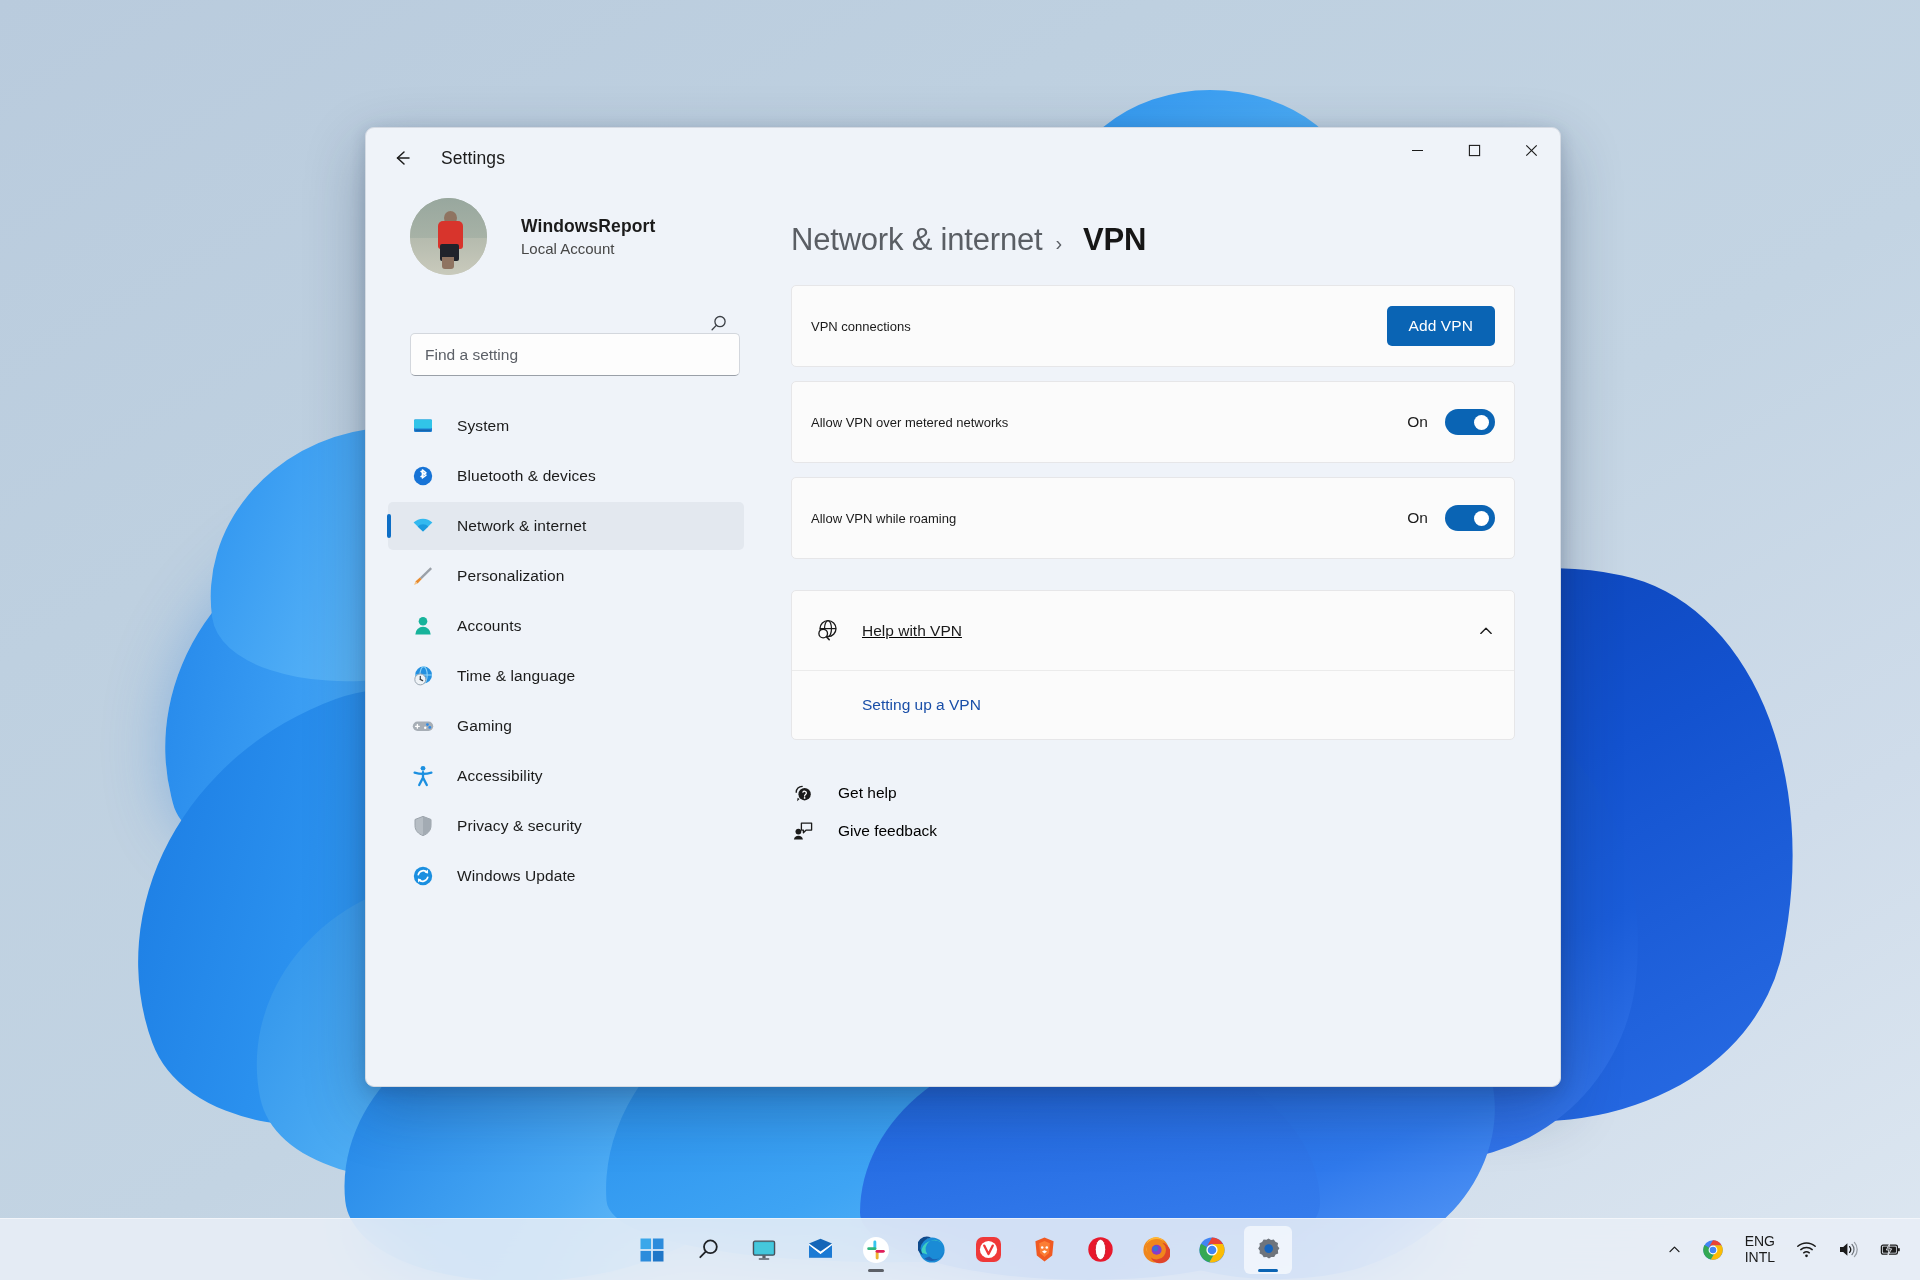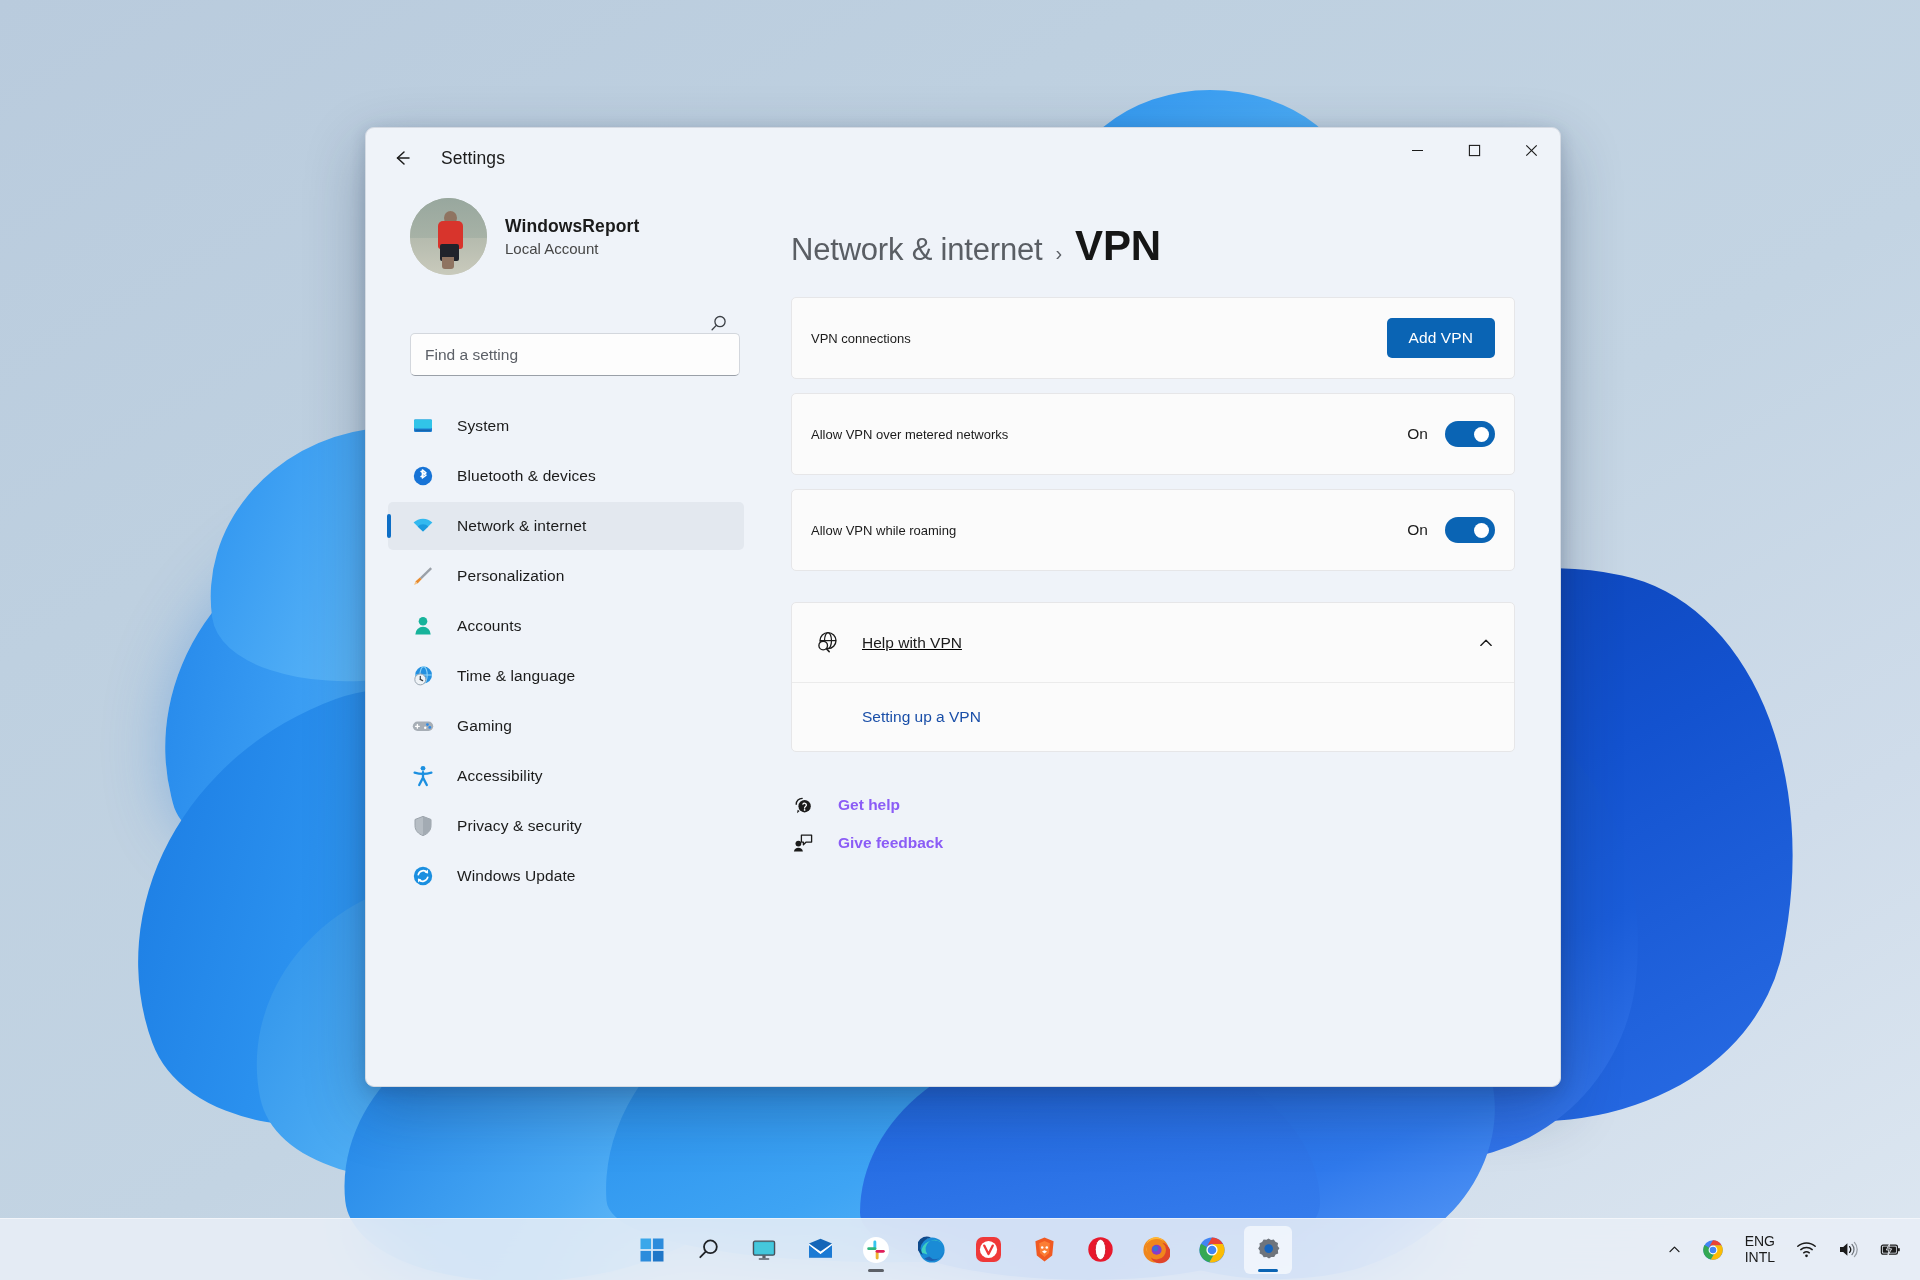--- a/index.html
+++ b/index.html
@@ -153,20 +153,21 @@
     width: 400px;
     flex: 0 0 400px;
     padding: 0 22px 0 22px;
   }
 
   #account-block {
     display: flex;
     align-items: center;
     padding: 10px 0 0 22px;
     margin-bottom: 26px;
+    gap: 16px;
   }
   #avatar {
     width: 77px; height: 77px;
     border-radius: 50%;
     overflow: hidden;
     flex: 0 0 77px;
     position: relative;
     background: linear-gradient(180deg, #9aa69a 0%, #a9b1a4 42%, #b9bdae 60%, #c8c9bb 100%);
   }
   
@@ -286,24 +287,25 @@
     font-size: 31px;
     color: #5a5e64;
     letter-spacing: -.2px;
   }
   #crumb-sep {
     font-size: 20px;
     color: #5a5e64;
     margin: 0 13px;
   }
   #crumb-current {
-    font-size: 42px;
+    font-size: 31px;
     color: #161616;
     font-weight: bold;
     letter-spacing: -.2px;
+    margin-left: 8px;
   }
 
   .card {
     background: #fbfbfb;
     border: 1px solid #e6e6e8;
     border-radius: 5px;
     margin-bottom: 14px;
   }
   .card-row {
     display: flex;
@@ -404,22 +406,21 @@
     width: fit-content;
   }
   .footer-link-icon {
     width: 24px; height: 24px;
     flex: 0 0 24px;
     display: flex; align-items: center; justify-content: center;
     margin-right: 23px;
   }
   .footer-link-text {
     font-size: 15.5px;
-    color: #8b5cf6;
-    font-weight: bold;
+    color: #000000;
   }
 
   
   #taskbar {
     position: absolute;
     left: 0; bottom: 0;
     width: 1920px; height: 62px;
     background: rgba(232,238,246,.88);
     backdrop-filter: blur(28px);
     border-top: 1px solid rgba(255,255,255,.5);

